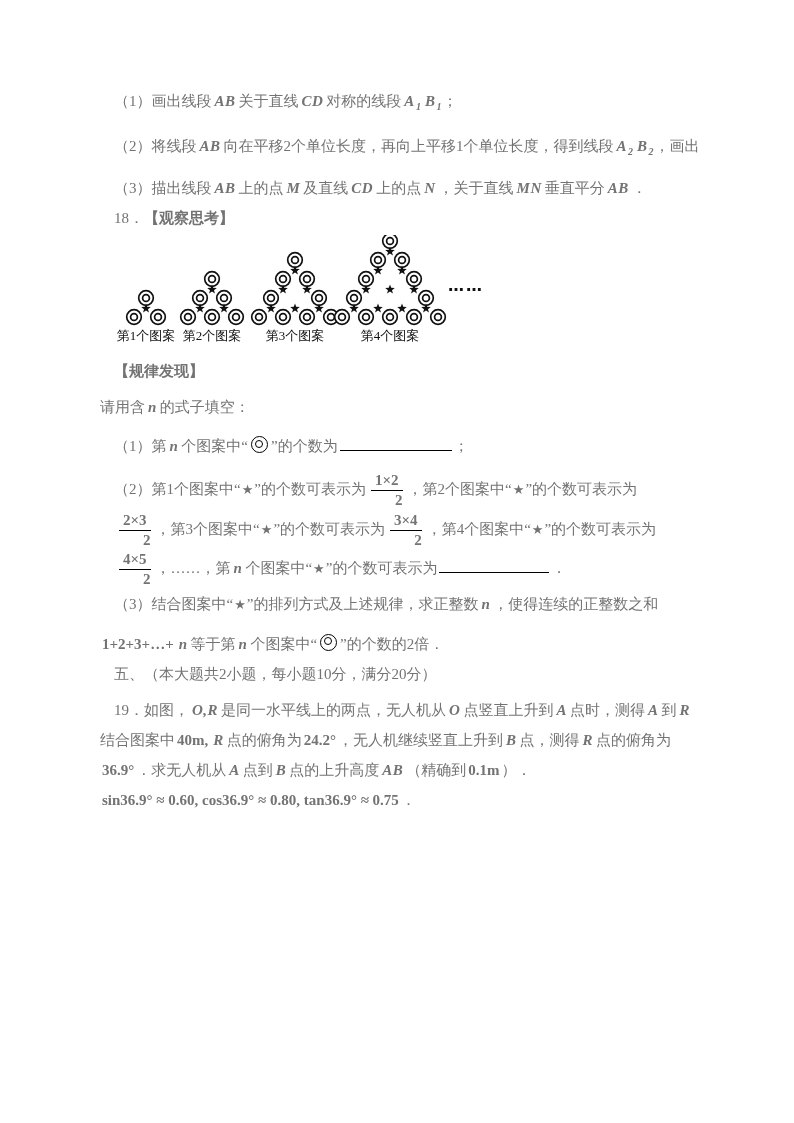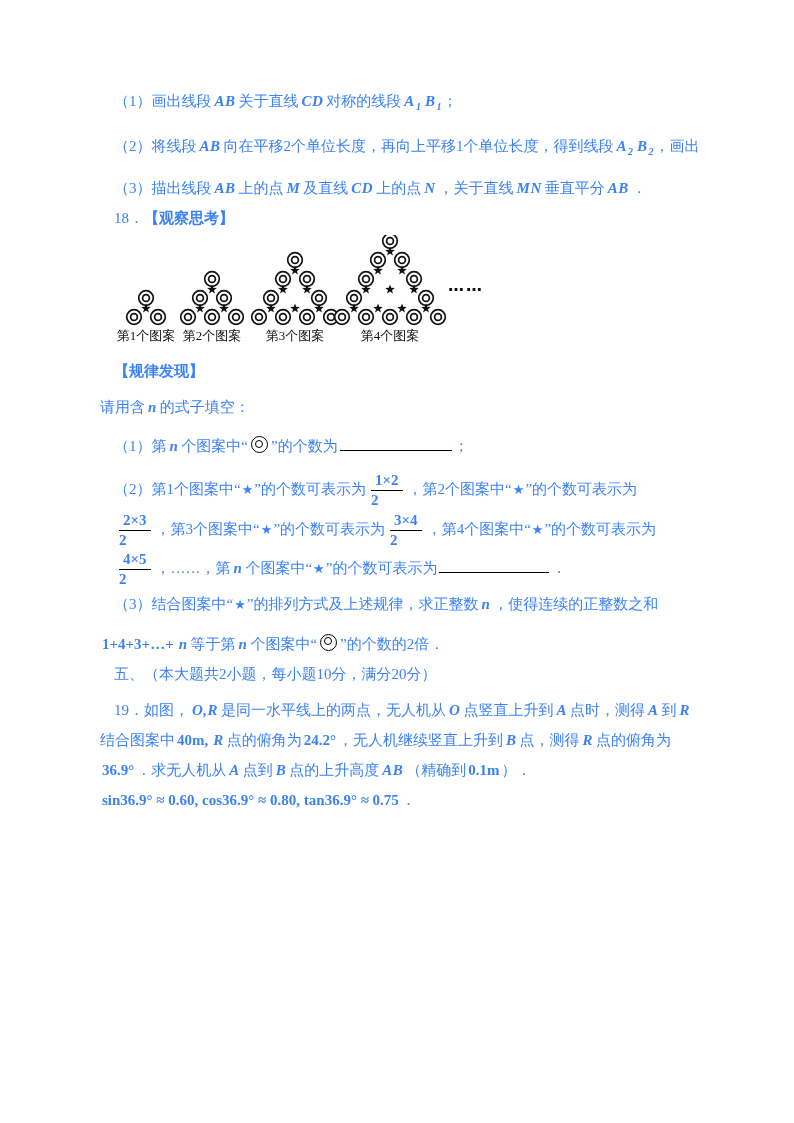--- a/index.html
+++ b/index.html
@@ -1,20 +1,20 @@
 <!DOCTYPE html>
 <html><head>
 <meta charset="utf-8">
 <style>
   html,body{margin:0;padding:0;background:#ffffff;}
   .page{
     position:relative;
     width:794px;height:1123px;
     background:#ffffff;
-    color:#3b82f6;
+    color:#737373;
     font-family:"Liberation Serif","DejaVu Serif",serif;
     font-size:15px;
     overflow:hidden;
   }
   .content{
     position:absolute;
     left:100px;top:88px;
     width:594px;
   }
   .content p{
@@ -44,21 +44,21 @@
   }
   
   .bnum{
     font-family:"Liberation Serif","DejaVu Serif",serif;
     font-weight:700;padding:0 2px;
   }
   
   .hseg{font-weight:700;}
   
   .frac{
-    display:inline-flex;flex-direction:column;align-items:flex-start;
+    display:inline-flex;flex-direction:column;align-items:flex-end;
     vertical-align:middle;margin:0 5px;line-height:1.15;
     font-family:"Liberation Serif","DejaVu Serif",serif;
     font-weight:700;font-size:15px;
   }
   .frac .num{display:block;border-bottom:1.6px solid #000;padding:0 4px 1px;}
   .frac .den{display:block;padding-top:1px;}
   
   .ring{
     display:inline-block;width:15px;height:15px;
     border:1.7px solid #000;border-radius:50%;
@@ -256,20 +256,20 @@
           <span class="den">2</span>
         </span><span class="c">，第3个图案中“</span><span class="star">★</span><span class="c">”的个数可表示为</span><span class="frac">
           <span class="num">3×4</span>
           <span class="den">2</span>
         </span><span class="c">，第4个图案中“</span><span class="star">★</span><span class="c">”的个数可表示为</span></p>
     <p class="ind fracline"><span class="frac">
           <span class="num">4×5</span>
           <span class="den">2</span>
         </span><span class="c">，……，第</span><span class="mv">n</span><span class="c">个图案中“</span><span class="star">★</span><span class="c">”的个数可表示为</span><span class="blank" style="width: 110px;"></span><span class="c">．</span></p>
     <p class="ind"><span class="c">（3）结合图案中“</span><span class="star">★</span><span class="c">”的排列方式及上述规律，求正整数</span><span class="mv">n</span><span class="c">，使得连续的正整数之和</span></p>
-    <p class="vtight"><span class="bnum">1+4+3+…+</span><span class="mv">n</span><span class="c">等于第</span><span class="mv">n</span><span class="c">个图案中“</span><span class="ring"></span><span class="c">”的个数的2倍．</span></p>
+    <p class="vtight"><span class="bnum">1+2+3+…+</span><span class="mv">n</span><span class="c">等于第</span><span class="mv">n</span><span class="c">个图案中“</span><span class="ring"></span><span class="c">”的个数的2倍．</span></p>
     <p class="ind tight"><span class="c">五、（本大题共2小题，每小题10分，满分20分）</span></p>
     <p class="ind vtight"><span class="c">19．如图，</span><span class="mv">O,R</span><span class="c">是同一水平线上的两点，无人机从</span><span class="mv">O</span><span class="c">点竖直上升到</span><span class="mv">A</span><span class="c">点时，测得</span><span class="mv">A</span><span class="c">到</span><span class="mv">R</span></p>
     <p class="vtight"><span class="c">结合图案中</span><span class="bnum">40m,</span><span class="mv">R</span><span class="c">点的俯角为</span><span class="bnum">24.2°</span><span class="c">，无人机继续竖直上升到</span><span class="mv">B</span><span class="c">点，测得</span><span class="mv">R</span><span class="c">点的俯角为</span></p>
     <p class="vtight"><span class="bnum">36.9°</span><span class="c">．求无人机从</span><span class="mv">A</span><span class="c">点到</span><span class="mv">B</span><span class="c">点的上升高度</span><span class="mv">AB</span><span class="c">（精确到</span><span class="bnum">0.1m</span><span class="c">）．</span></p>
     <p><span class="bnum">sin36.9° ≈ 0.60, cos36.9° ≈ 0.80, tan36.9° ≈ 0.75</span><span class="c">．</span></p>
   </div>
 </div>
 
 </body></html>

